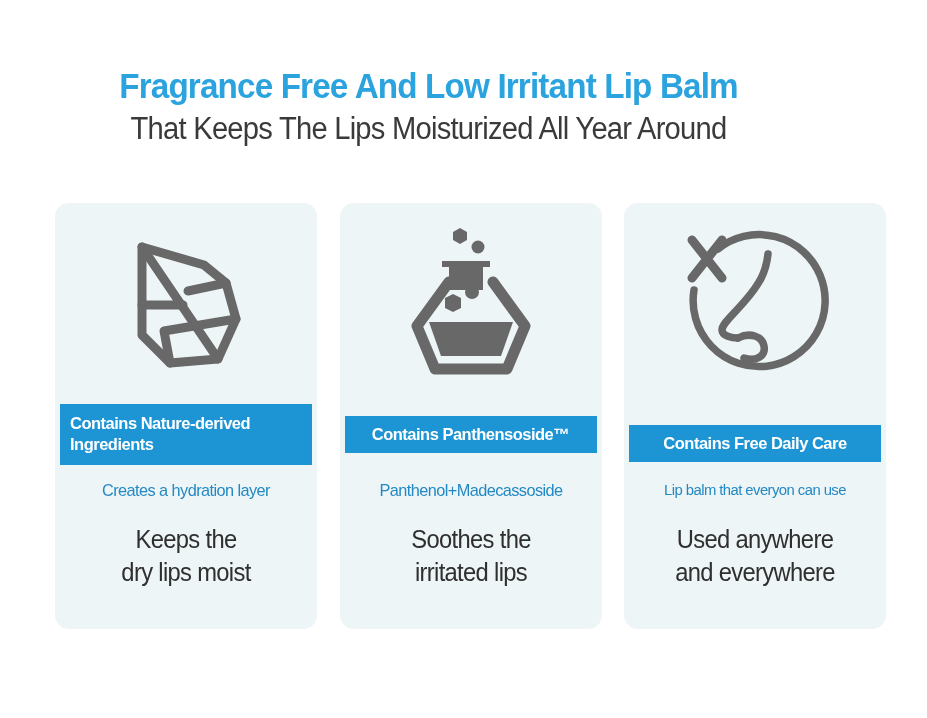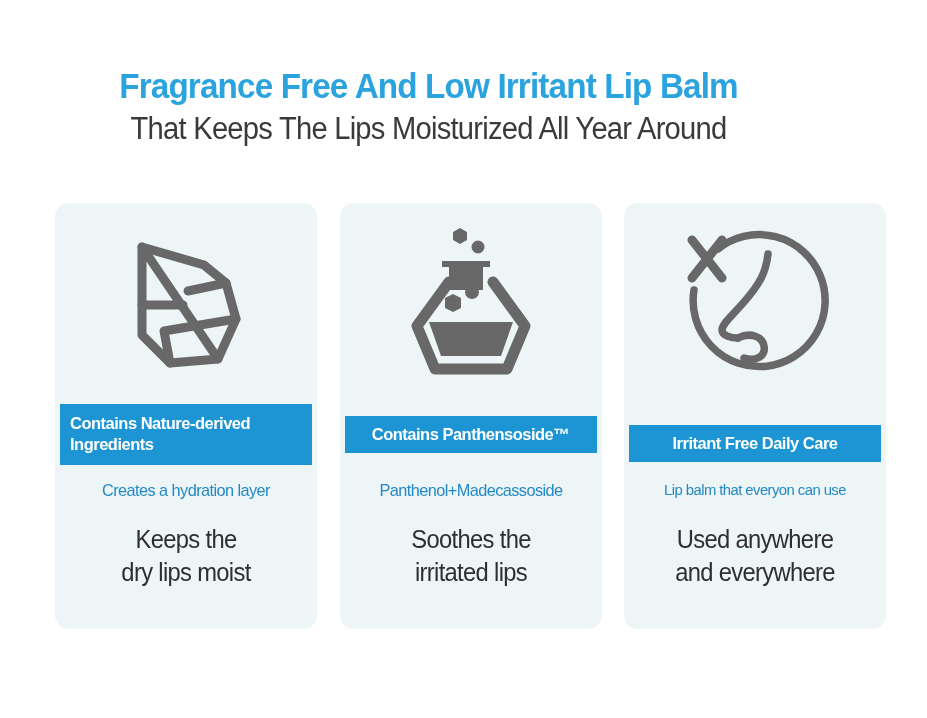--- a/index.html
+++ b/index.html
@@ -220,21 +220,21 @@
 
           <path d="M12 12 L42 50 M42 12 L12 50" stroke-width="9"></path>
 
           <path d="M88 26 C86 44 80 56 64 74 C50 90 42 96 42 102 C42 108 52 110 58 110"></path>
           <path d="M58 110 C70 104 82 108 84 118 C86 128 76 134 64 130"></path>
         </svg>
       </span>
     </div>
 
     <div class="banner-slot" style="top:210px;height:60px;">
-      <div class="banner one-line">Irritant Free Daily Care</div>
+      <div class="banner one-line">Contains Free Daily Care</div>
     </div>
 
     <div class="subcap small">Lip balm that everyon can use</div>
 
     <div class="desc">
       <span class="line">Used anywhere</span>
       <span class="line">and everywhere</span>
     </div>
   </div>
 

